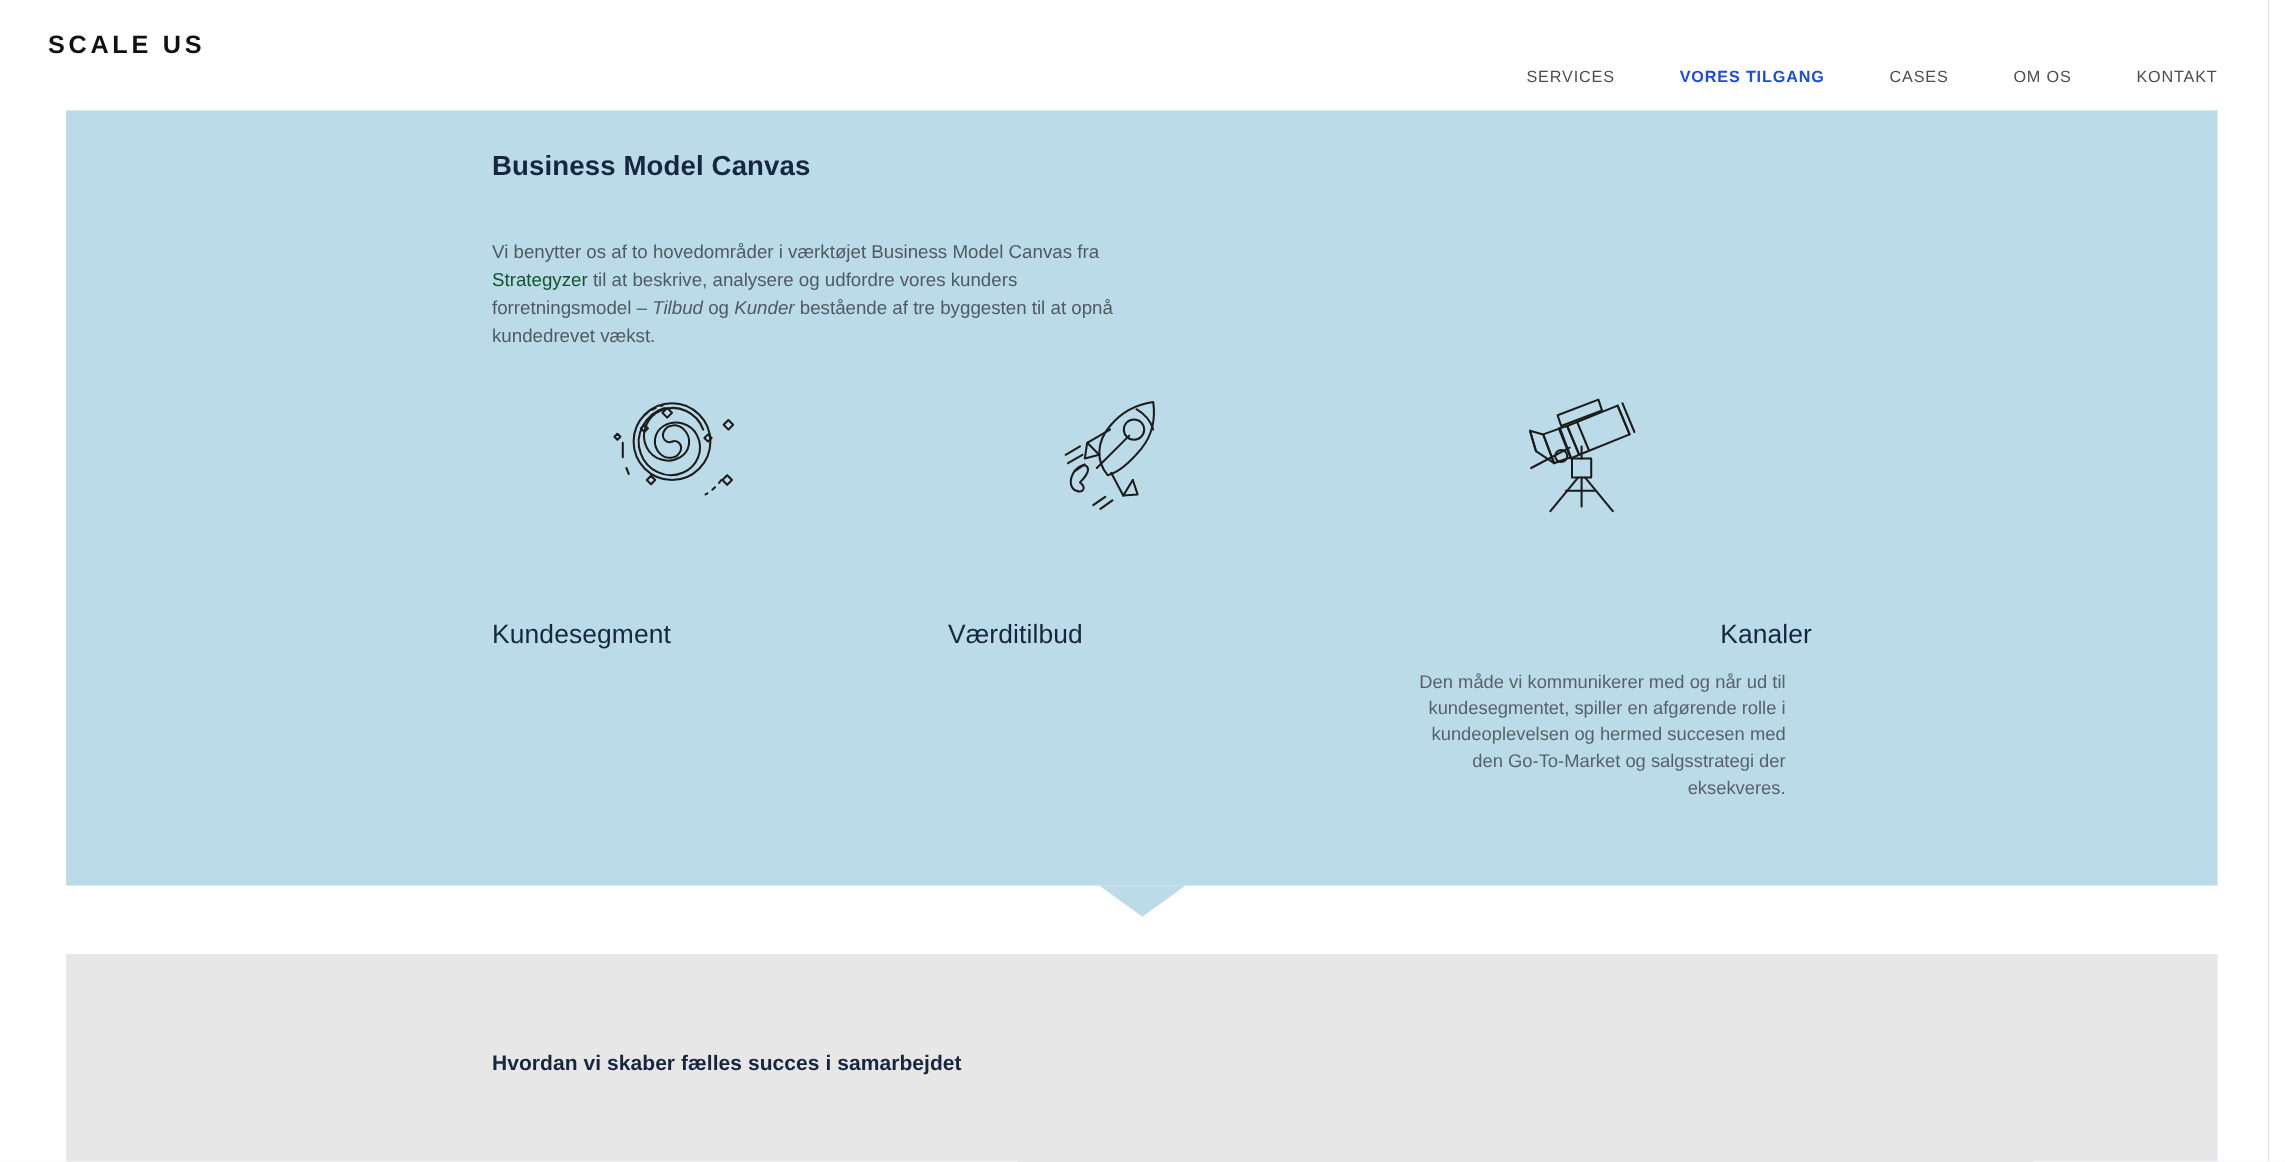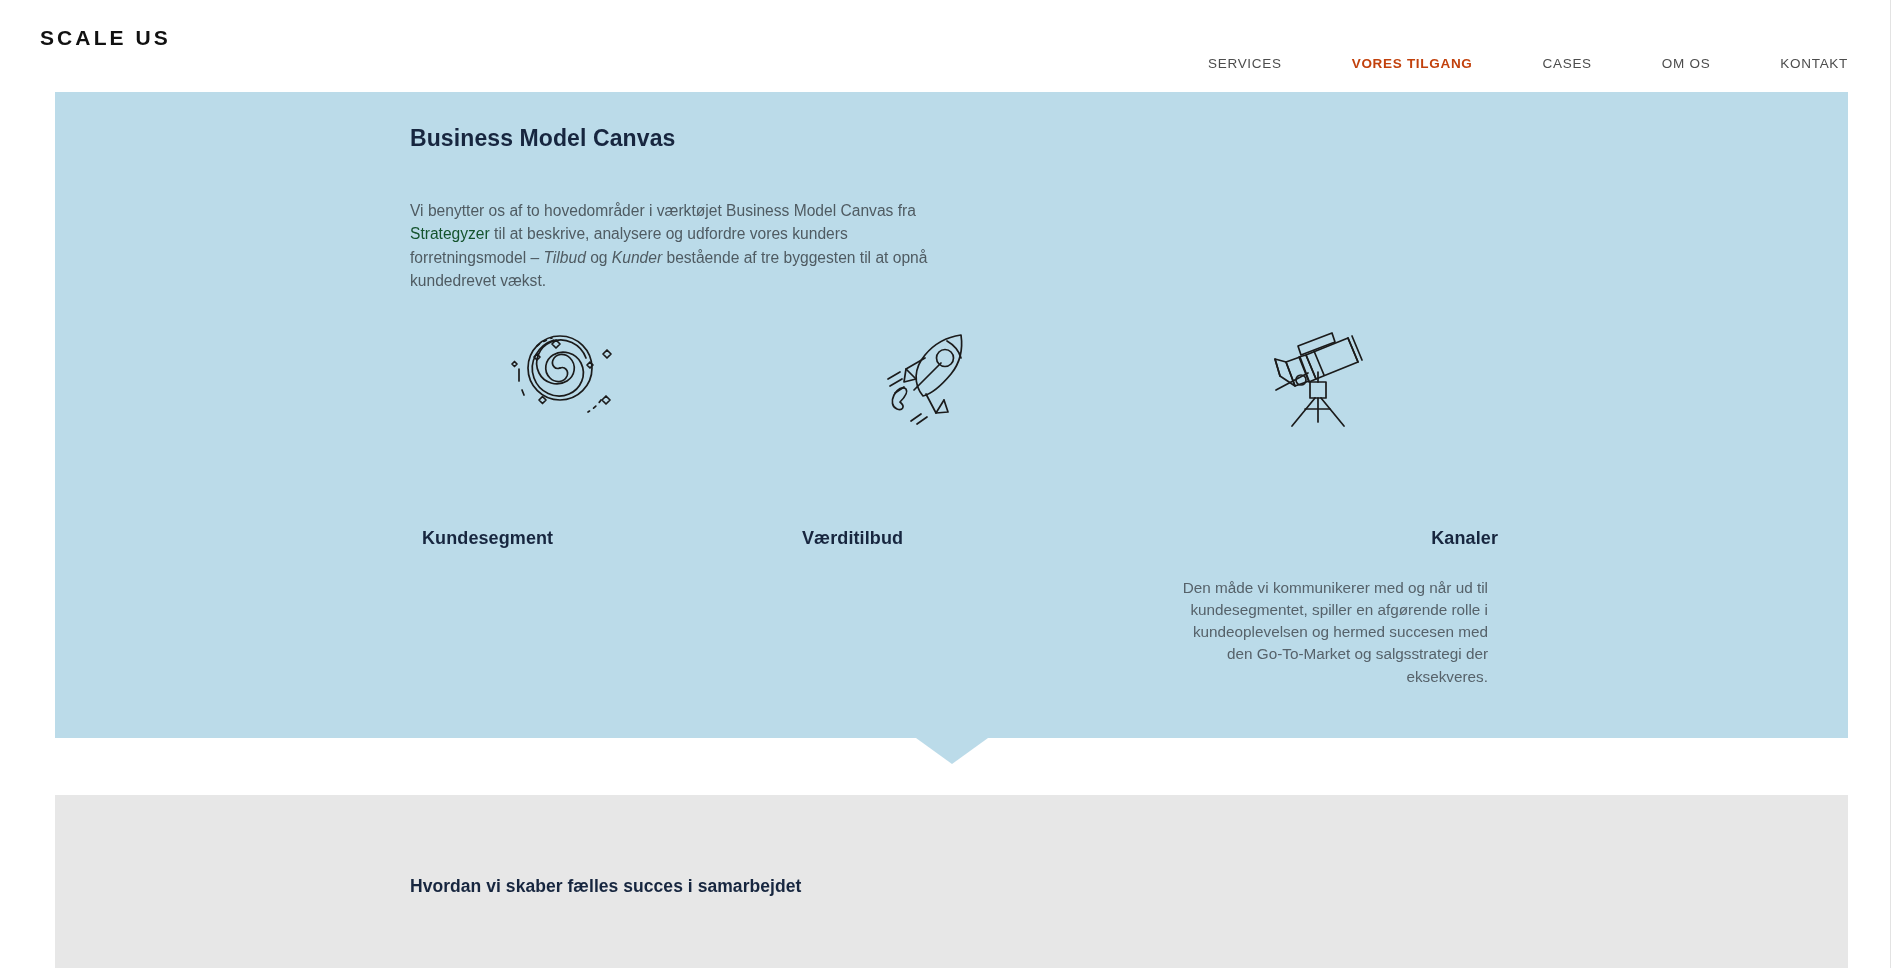--- a/index.html
+++ b/index.html
@@ -43,37 +43,37 @@
     line-height: 1;
     white-space: nowrap;
   }
 
   .main-nav {
     position: absolute;
     right: 42px;
     top: 57px;
     display: flex;
     align-items: center;
-    gap: 16px;
+    gap: 0;
   }
 
   .nav-item {
     font-size: 13.5px;
     letter-spacing: 0.7px;
     color: #4d4d4d;
     text-decoration: none;
     white-space: nowrap;
     padding: 0 0 0 0;
     margin-left: 54px;
     line-height: 1;
     cursor: pointer;
   }
   .nav-item:first-child { margin-left: 0; }
   .nav-item.active {
-    color: #c2410c;
+    color: #1d4ed8;
     font-weight: 700;
   }
 
   
   .canvas-section {
     position: absolute;
     left: 55px;
     top: 92px;
     width: 1793px;
     height: 646px;
@@ -141,24 +141,24 @@
     align-items: center;
     justify-content: flex-start;
     padding-left: 98px;
   }
   .col:nth-child(2) .icon-wrap { padding-left: 88px; }
   .col:nth-child(3) .icon-wrap { padding-left: 92px; }
 
   .icon-wrap svg { display: block; }
 
   .col-title {
-    margin: 12px;
+    margin: 0;
     padding-top: 81px;
-    font-size: 18px;
-    font-weight: 700;
+    font-size: 22px;
+    font-weight: 400;
     color: #17263f;
     line-height: 1.25;
     letter-spacing: 0.1px;
   }
 
   .col-body {
     margin: 0;
     padding-top: 15px;
     width: 328px;
     font-size: 15.3px;

